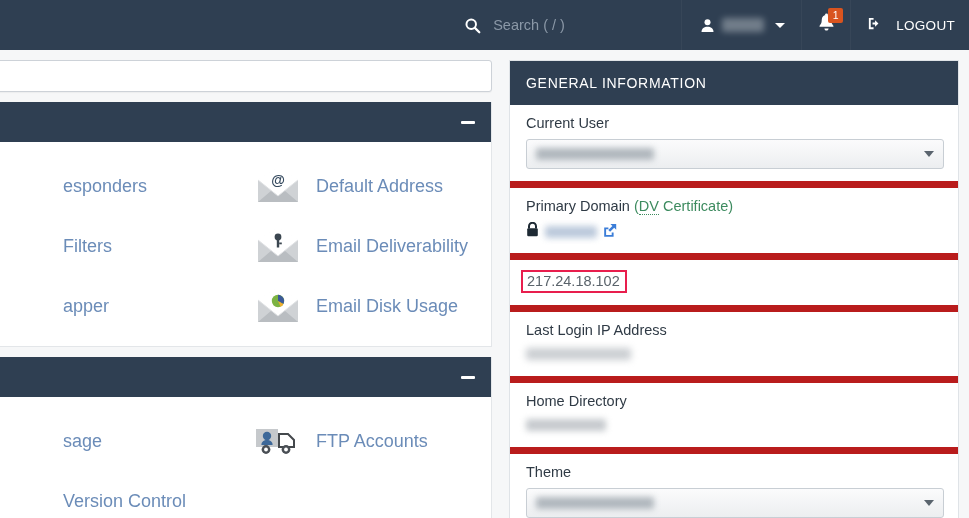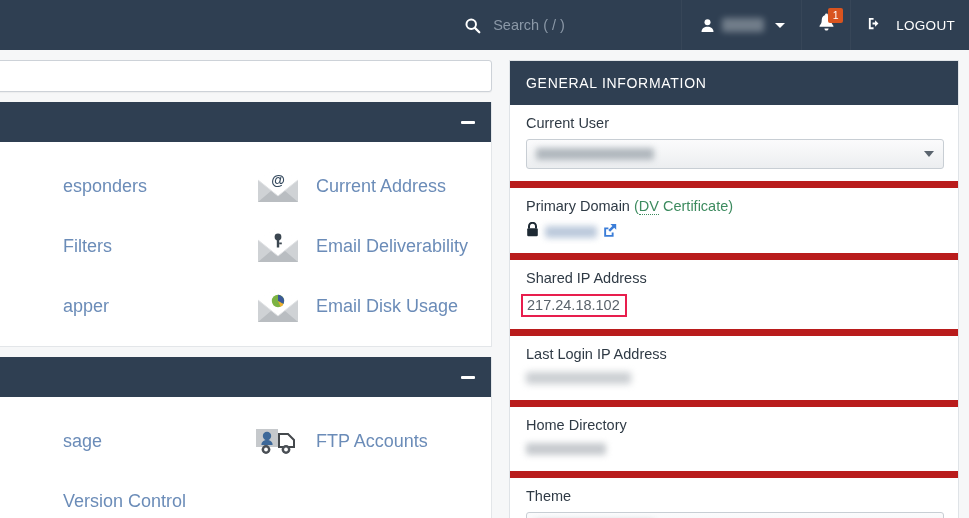--- a/index.html
+++ b/index.html
@@ -285,21 +285,21 @@
         <div class="tool-item right-col-item">
           <span class="icon-box">
             <svg width="46" height="40" viewBox="0 0 46 40">
               <path d="M3 14 L23 2 L43 14 L43 36 L3 36 Z" fill="#cfd2d5"></path>
               <path d="M3 36 L23 19 L43 36 Z" fill="#b9bdc1"></path>
               <path d="M3 14 L23 30 L43 14 L43 13 L23 1 L3 13 Z" fill="#ffffff"></path>
               <path d="M3 14 L23 30 L43 14" fill="none" stroke="#e0e2e4" stroke-width="1"></path>
               <text x="23" y="19" font-family="'Liberation Sans',sans-serif" font-size="14" font-weight="bold" fill="#34495e" text-anchor="middle">@</text>
             </svg>
           </span>
-          <span class="tool-label">Current Address</span>
+          <span class="tool-label">Default Address</span>
         </div>
 
         <div class="tool-item">
           <span class="icon-box"></span>
           <span class="tool-label">Filters</span>
         </div>
 
         <div class="tool-item right-col-item">
           <span class="icon-box">
             <svg width="46" height="40" viewBox="0 0 46 40">
@@ -408,21 +408,20 @@
       <span>
         <svg width="14" height="14" viewBox="0 0 14 14">
           <path d="M1.2 4.4h4.2v1.9H3.1v5.6h5.6V9.6h1.9v4.2H1.2z" fill="#3b7dd8"></path>
           <path d="M7.4.9h5.8v5.8l-2-2-4.1 4.1-1.8-1.8 4.1-4.1z" fill="#3b7dd8"></path>
         </svg>
       </span>
     </div>
   </div>
 
   <div class="gi-row">
-    <div class="gi-label">Shared IP Address</div>
     <div>
       <span class="ip-highlight">217.24.18.102</span>
     </div>
   </div>
 
   <div class="gi-row">
     <div class="gi-label">Last Login IP Address</div>
     <div>
       <span class="blur-text-lg"></span>
     </div>

